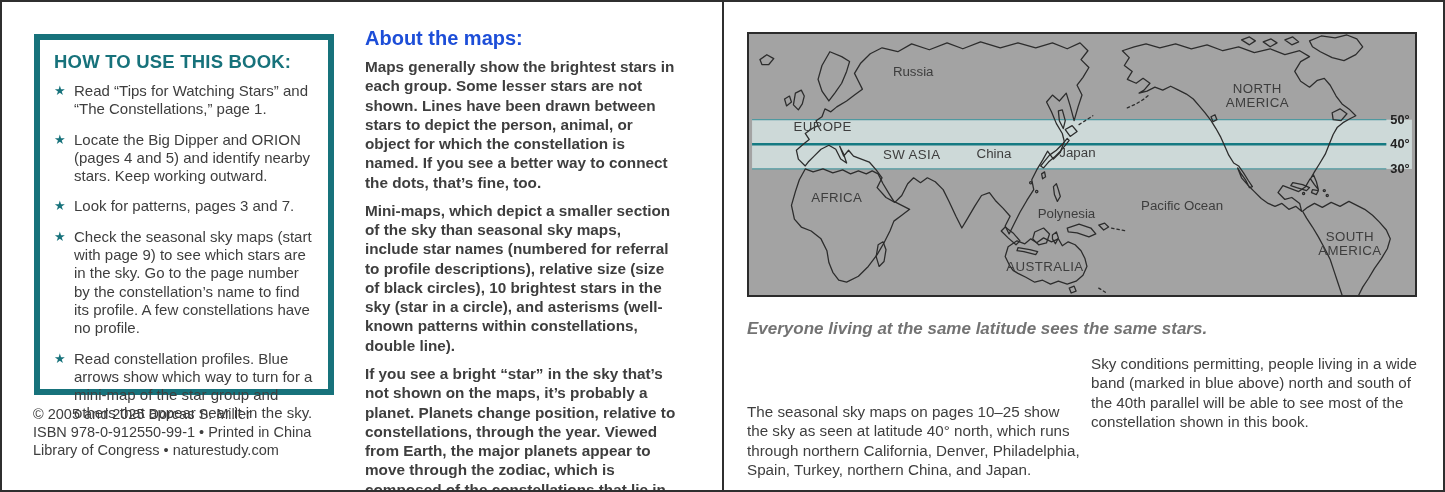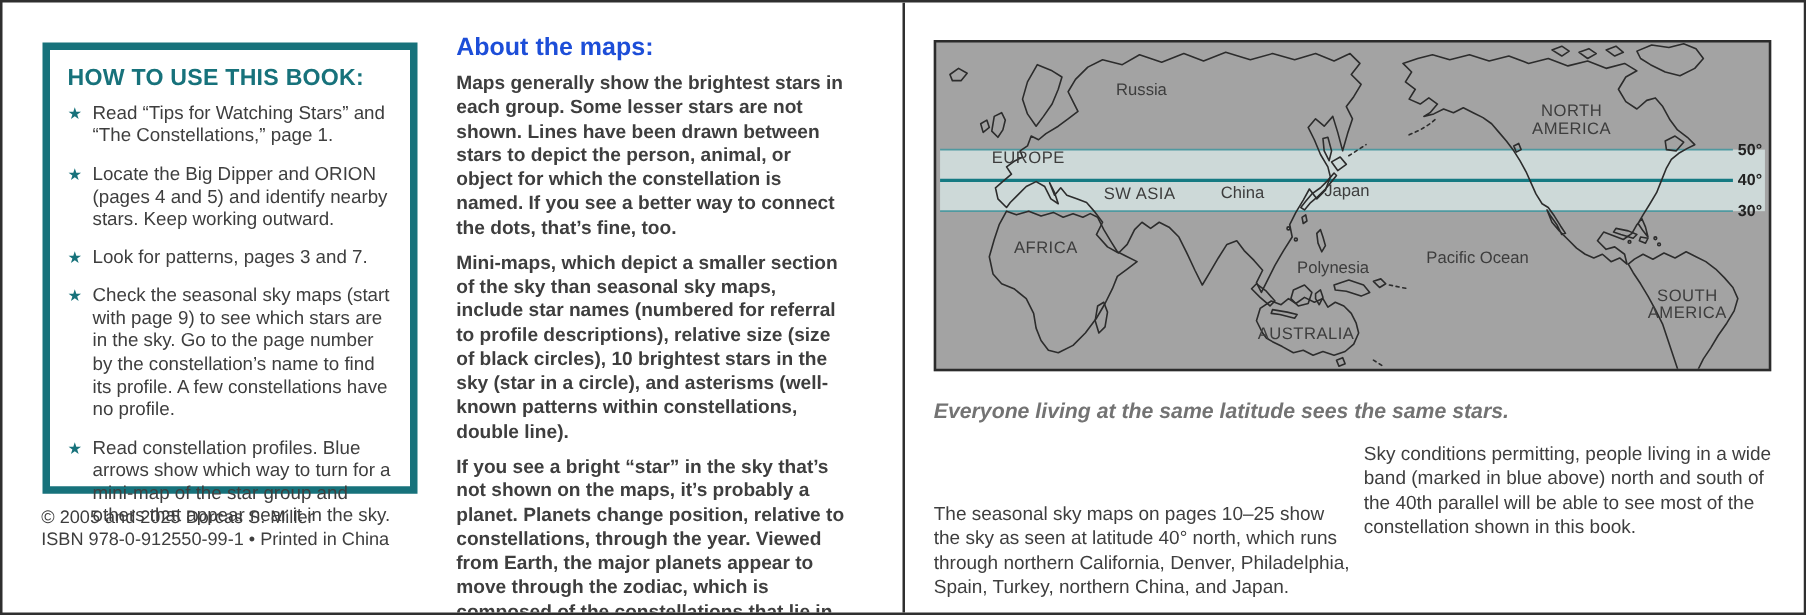--- a/index.html
+++ b/index.html
@@ -78,20 +78,21 @@
   </div>
   <div class="howto-item">
     <span class="star">★</span>
     <span>Read constellation profiles. Blue arrows show which way to turn for a mini-map of the star group and others that appear near it in the sky.</span>
   </div>
 </div>
 
 <div class="colophon">
   <div>© 2005 and 2025 Dorcas S. Miller</div>
   <div>ISBN 978-0-912550-99-1 • Printed in China</div>
+  <div>Library of Congress • naturestudy.com</div>
 </div>
 
 <div class="about-col">
   <div class="about-title">About the maps:</div>
   <p>Maps generally show the brightest stars in each group. Some lesser stars are not shown. Lines have been drawn between stars to depict the person, animal, or object for which the constellation is named. If you see a better way to connect the dots, that’s fine, too.</p>
   <p>Mini-maps, which depict a smaller section of the sky than seasonal sky maps, include star names (numbered for referral to profile descriptions), relative size (size of black circles), 10 brightest stars in the sky (star in a circle), and asterisms (well-known patterns within constellations, double line).</p>
   <p>If you see a bright “star” in the sky that’s not shown on the maps, it’s probably a planet. Planets change position, relative to constellations, through the year. Viewed from Earth, the major planets appear to move through the zodiac, which is composed of the constellations that lie in the ecliptic, the sun’s apparent annual path across the sky.</p>
 </div>
 
 <div class="map-frame">

